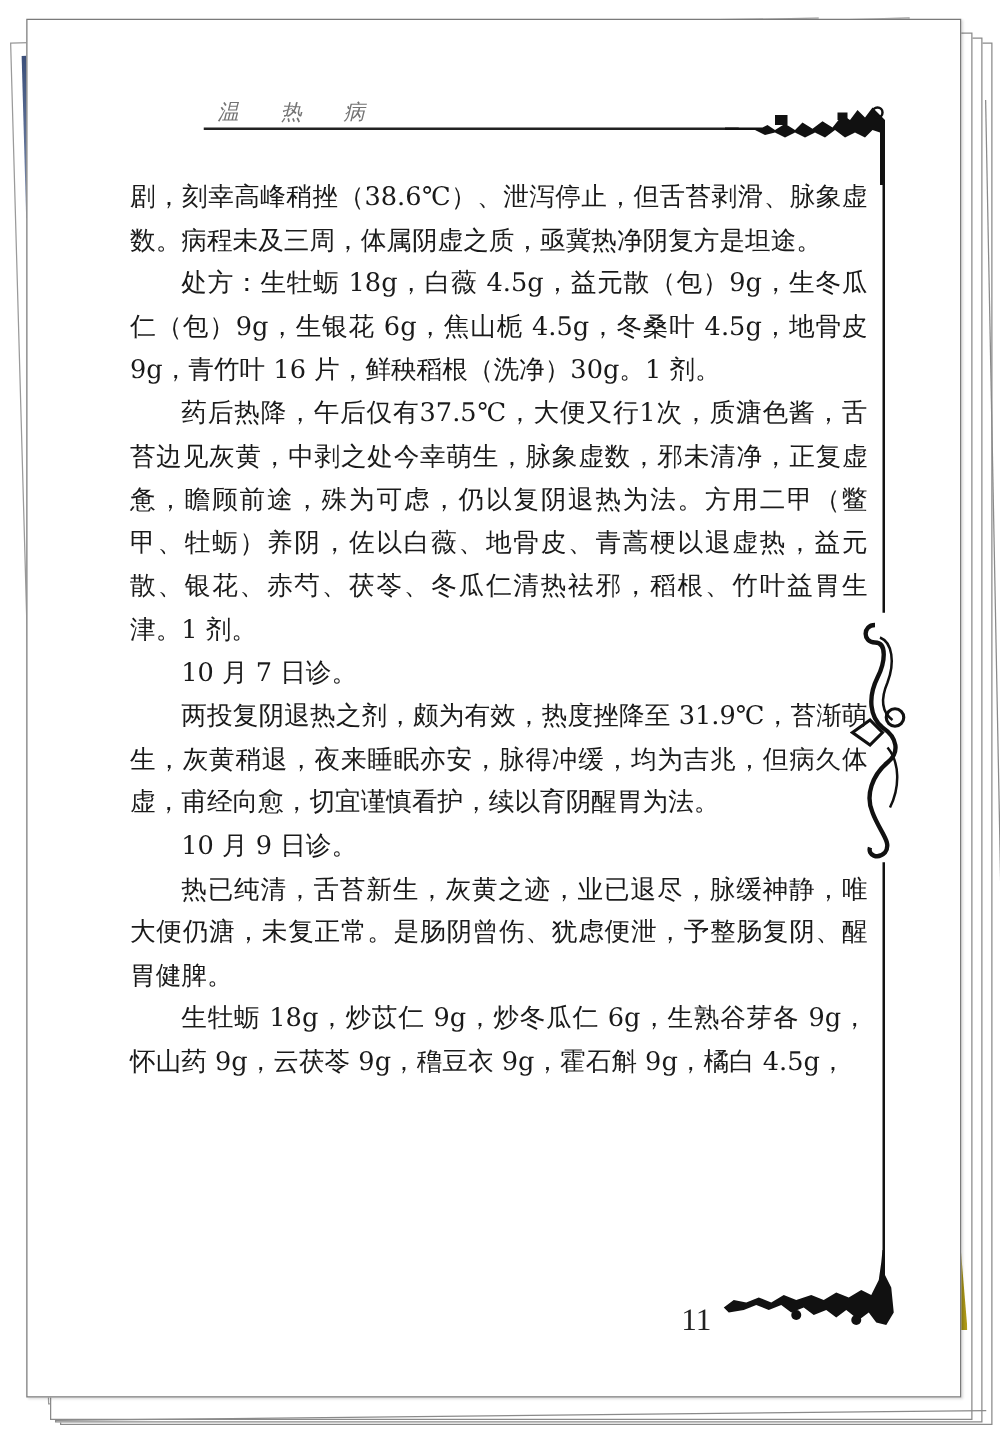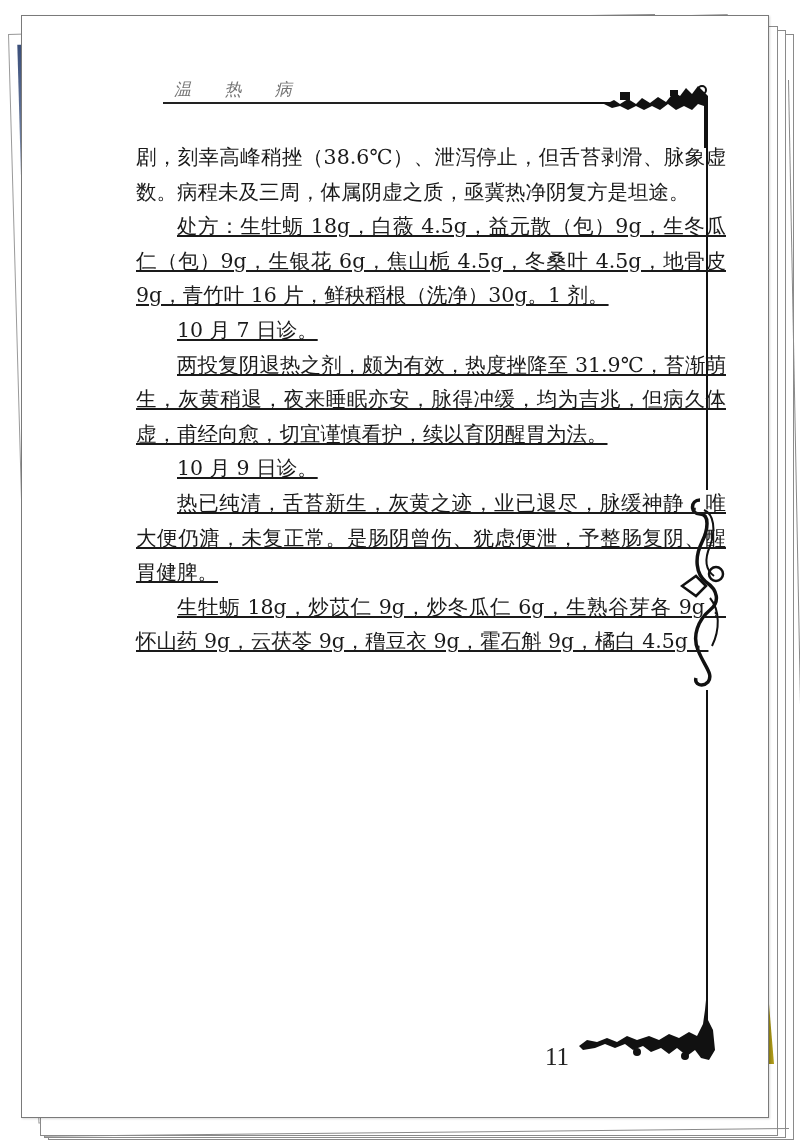--- a/index.html
+++ b/index.html
@@ -58,24 +58,23 @@
   }
   .orn { position: absolute; }
   .orn-top { left: 580px; top: 82px; width: 140px; height: 66px; }
   .orn-mid { left: 680px; top: 490px; width: 52px; height: 200px; }
   .orn-bot { left: 577px; top: 1000px; width: 140px; height: 70px; }
   .body-text {
     position: absolute; left: 104px; top: 140px; width: 590px;
     font-family: "DejaVu Serif", "Liberation Serif", serif;
     font-size: 20.5px; line-height: 34.6px; color: #1a1a1a;
     text-align: justify;
-    margin-left: 32px;
   }
   .body-text p { margin: 0; }
-  .indent { text-indent: 41px; text-decoration: underline; }
+  .indent { text-indent: 41px; }
   .page-number {
     position: absolute; left: 545px; top: 1043px;
     font-family: "Liberation Serif", serif; font-size: 25px; color: #222;
   }
 </style>
 </head>
 <body>
 
 <div class="sheet sheet-back-left">
   <div class="blue-edge"></div>
@@ -112,20 +111,21 @@
 
 <svg class="orn orn-bot" viewBox="0 0 140 70">
   <path d="M129 0 L131 0 L131 20 L136 30 L138 50 L132 60 L124 58 L118 50 L110 56 L100 48 L92 54 L84 48 L74 52 L66 46 L56 50 L48 44 L38 48 L28 44 L18 48 L6 50 L2 46 L10 40 L20 42 L30 38 L40 42 L50 36 L60 40 L72 36 L82 40 L92 34 L102 38 L112 32 L120 36 L126 24 L128 10 Z" fill="#111"></path>
   <circle cx="60" cy="52" r="4" fill="#111"></circle>
   <circle cx="108" cy="56" r="4" fill="#111"></circle>
 </svg>
 
 <div class="body-text">
   <p>剧，刻幸高峰稍挫（38.6℃）、泄泻停止，但舌苔剥滑、脉象虚数。病程未及三周，体属阴虚之质，亟冀热净阴复方是坦途。</p>
   <p class="indent">处方：生牡蛎 18g，白薇 4.5g，益元散（包）9g，生冬瓜仁（包）9g，生银花 6g，焦山栀 4.5g，冬桑叶 4.5g，地骨皮 9g，青竹叶 16 片，鲜秧稻根（洗净）30g。1 剂。</p>
+  <p class="indent">药后热降，午后仅有37.5℃，大便又行1次，质溏色酱，舌苔边见灰黄，中剥之处今幸萌生，脉象虚数，邪未清净，正复虚惫，瞻顾前途，殊为可虑，仍以复阴退热为法。方用二甲（鳖甲、牡蛎）养阴，佐以白薇、地骨皮、青蒿梗以退虚热，益元散、银花、赤芍、茯苓、冬瓜仁清热祛邪，稻根、竹叶益胃生津。1 剂。</p>
   <p class="indent">10 月 7 日诊。</p>
   <p class="indent">两投复阴退热之剂，颇为有效，热度挫降至 31.9℃，苔渐萌生，灰黄稍退，夜来睡眠亦安，脉得冲缓，均为吉兆，但病久体虚，甫经向愈，切宜谨慎看护，续以育阴醒胃为法。</p>
   <p class="indent">10 月 9 日诊。</p>
   <p class="indent">热已纯清，舌苔新生，灰黄之迹，业已退尽，脉缓神静，唯大便仍溏，未复正常。是肠阴曾伤、犹虑便泄，予整肠复阴、醒胃健脾。</p>
   <p class="indent">生牡蛎 18g，炒苡仁 9g，炒冬瓜仁 6g，生熟谷芽各 9g，怀山药 9g，云茯苓 9g，穞豆衣 9g，霍石斛 9g，橘白 4.5g，</p>
 </div>
 
 <div class="page-number">11</div>
 
 </body></html>

